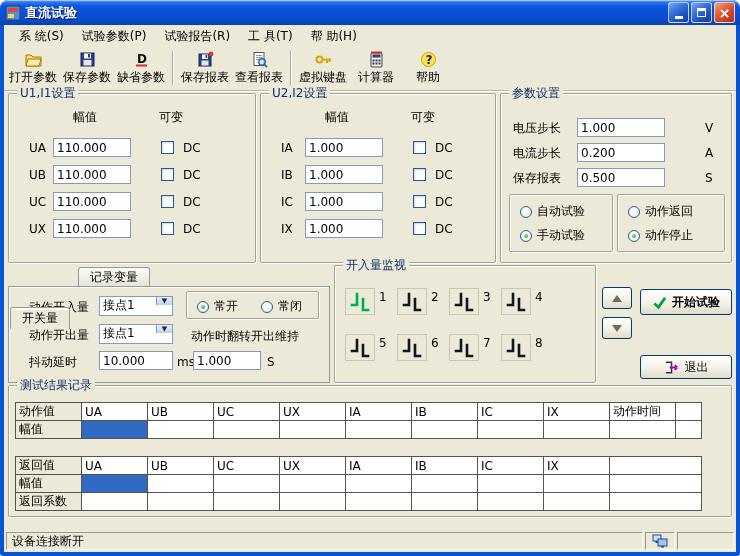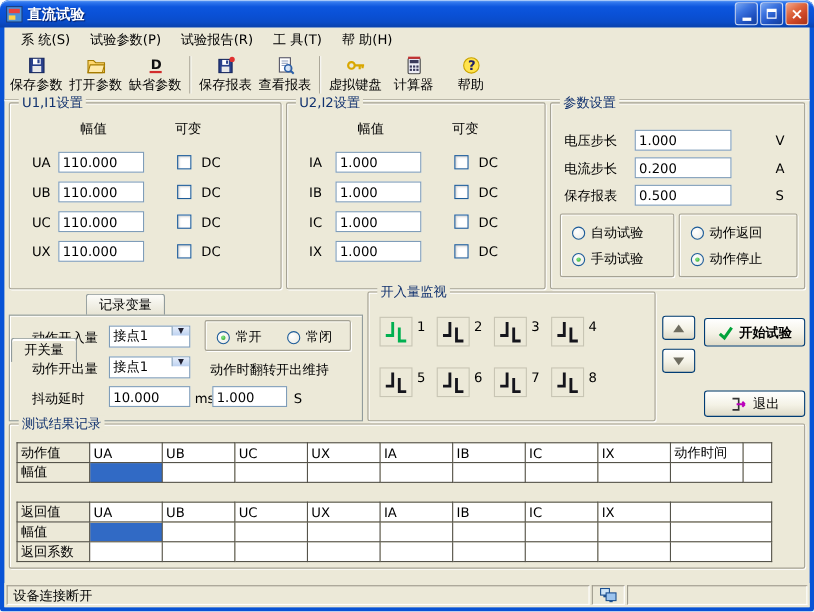--- a/index.html
+++ b/index.html
@@ -89,21 +89,21 @@
   .rtable { position:absolute; border-collapse:collapse; table-layout:fixed; }
   .rtable td { border:1px solid #55534A; height:17px; font-size:12px; padding:0 3px; background:#fff;
     overflow:hidden; white-space:nowrap; }
   .rtable td.hdr { background:#ECE9D8; }
   .rtable td.sel { background:var(--sel,#316AC5); }
 
   
   .statusbar { position:absolute; left:0; top:505px; width:732px; height:22px; background:#ECE9D8;
     display:flex; align-items:stretch; padding:2px; gap:2px; }
   .spanel { border:1px solid; border-color:#9D9A8C #FFFFFF #FFFFFF #9D9A8C; display:flex; align-items:center; padding:0 5px; }
-  .spanel.text { width:530px; }
+  .spanel.text { width:637px; }
   .spanel.icon { width:30px; justify-content:center; padding:0; }
   .spanel.fill { flex:1; }
 </style>
 </head>
 <body>
 
 <div class="window">
 
   <div class="titlebar">
     <svg width="16" height="16" viewBox="0 0 16 16">
@@ -129,33 +129,33 @@
       <span class="menu-item">系 统(S)</span>
       <span class="menu-item">试验参数(P)</span>
       <span class="menu-item">试验报告(R)</span>
       <span class="menu-item">工 具(T)</span>
       <span class="menu-item">帮 助(H)</span>
     </div>
 
     <div class="toolbar">
       <div class="tool-item">
         <svg class="ticon" viewBox="0 0 17 17">
+          <path d="M1 4 h5 l2 2 h8 v9 H1 z" fill="#FFD76E" stroke="#A67C00"></path>
+          <path d="M3 8 h13 l-2 7 H1 z" fill="#FFE9A8" stroke="#A67C00"></path>
+        </svg>
+        <span class="tlabel">打开参数</span>
+      </div>
+      <div class="tool-item">
+        <svg class="ticon" viewBox="0 0 17 17">
           <rect x="2" y="2" width="13" height="13" fill="#29408C" stroke="#16265C"></rect>
           <rect x="5" y="2.5" width="7" height="5" fill="#fff"></rect>
           <rect x="9" y="3" width="2" height="3.5" fill="#29408C"></rect>
           <rect x="4.5" y="9" width="8" height="5.5" fill="#E8E8E8"></rect>
         </svg>
         <span class="tlabel">保存参数</span>
-      </div>
-      <div class="tool-item">
-        <svg class="ticon" viewBox="0 0 17 17">
-          <path d="M1 4 h5 l2 2 h8 v9 H1 z" fill="#FFD76E" stroke="#A67C00"></path>
-          <path d="M3 8 h13 l-2 7 H1 z" fill="#FFE9A8" stroke="#A67C00"></path>
-        </svg>
-        <span class="tlabel">打开参数</span>
       </div>
       <div class="tool-item">
         <svg class="ticon" viewBox="0 0 17 17">
           <text x="4" y="12" font-size="12" font-weight="bold" fill="#101010">D</text>
           <rect x="3" y="13.5" width="11" height="2" fill="#D22D2D"></rect>
         </svg>
         <span class="tlabel">缺省参数</span>
       </div>
       <div class="tool-sep"></div>
       <div class="tool-item">

